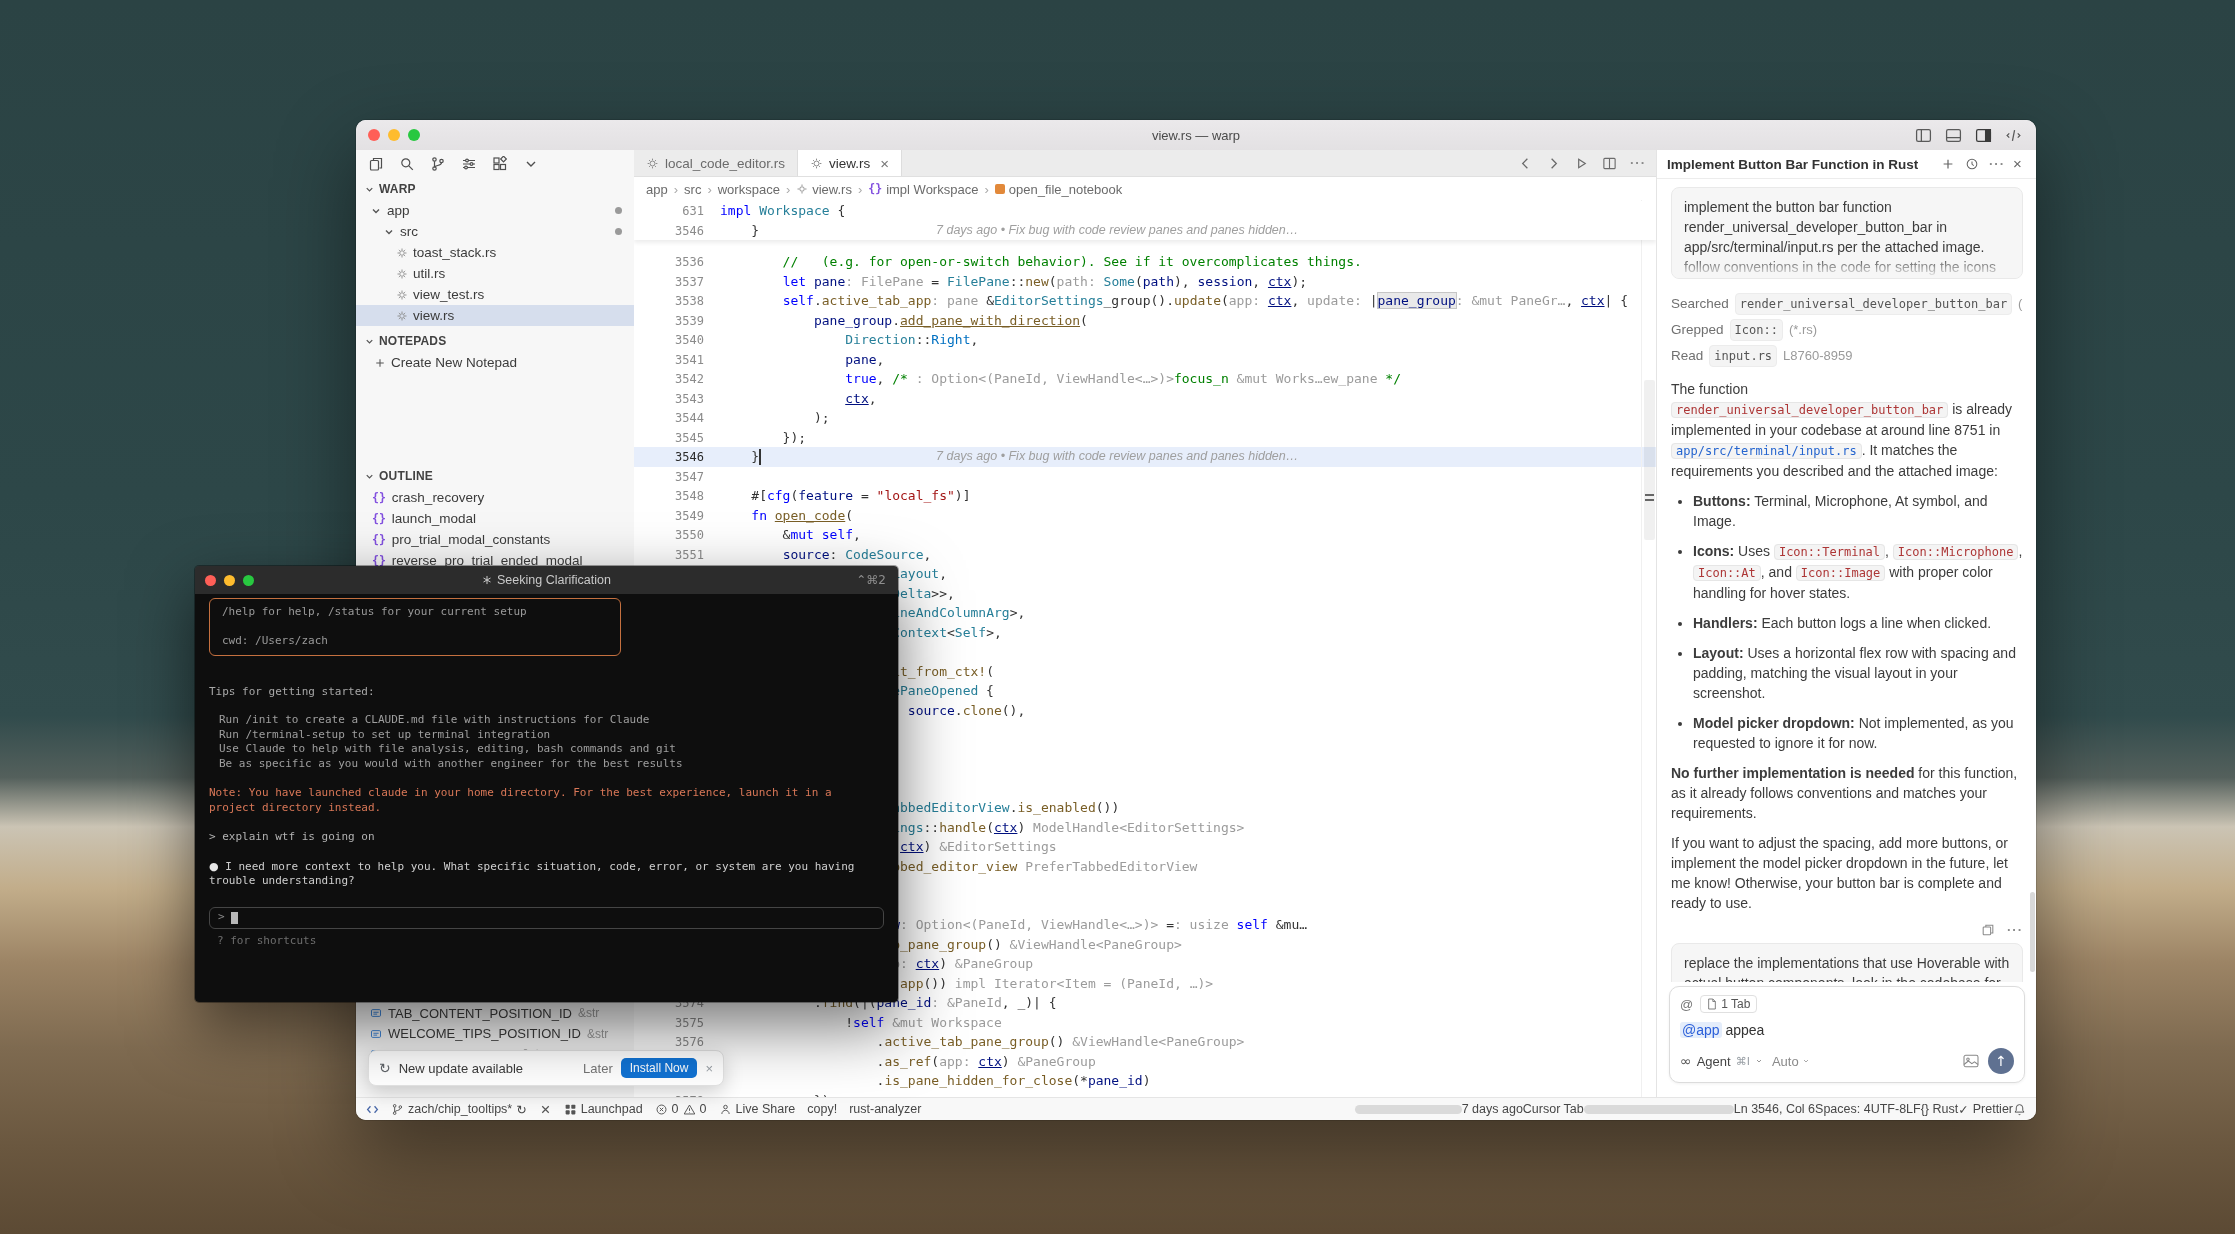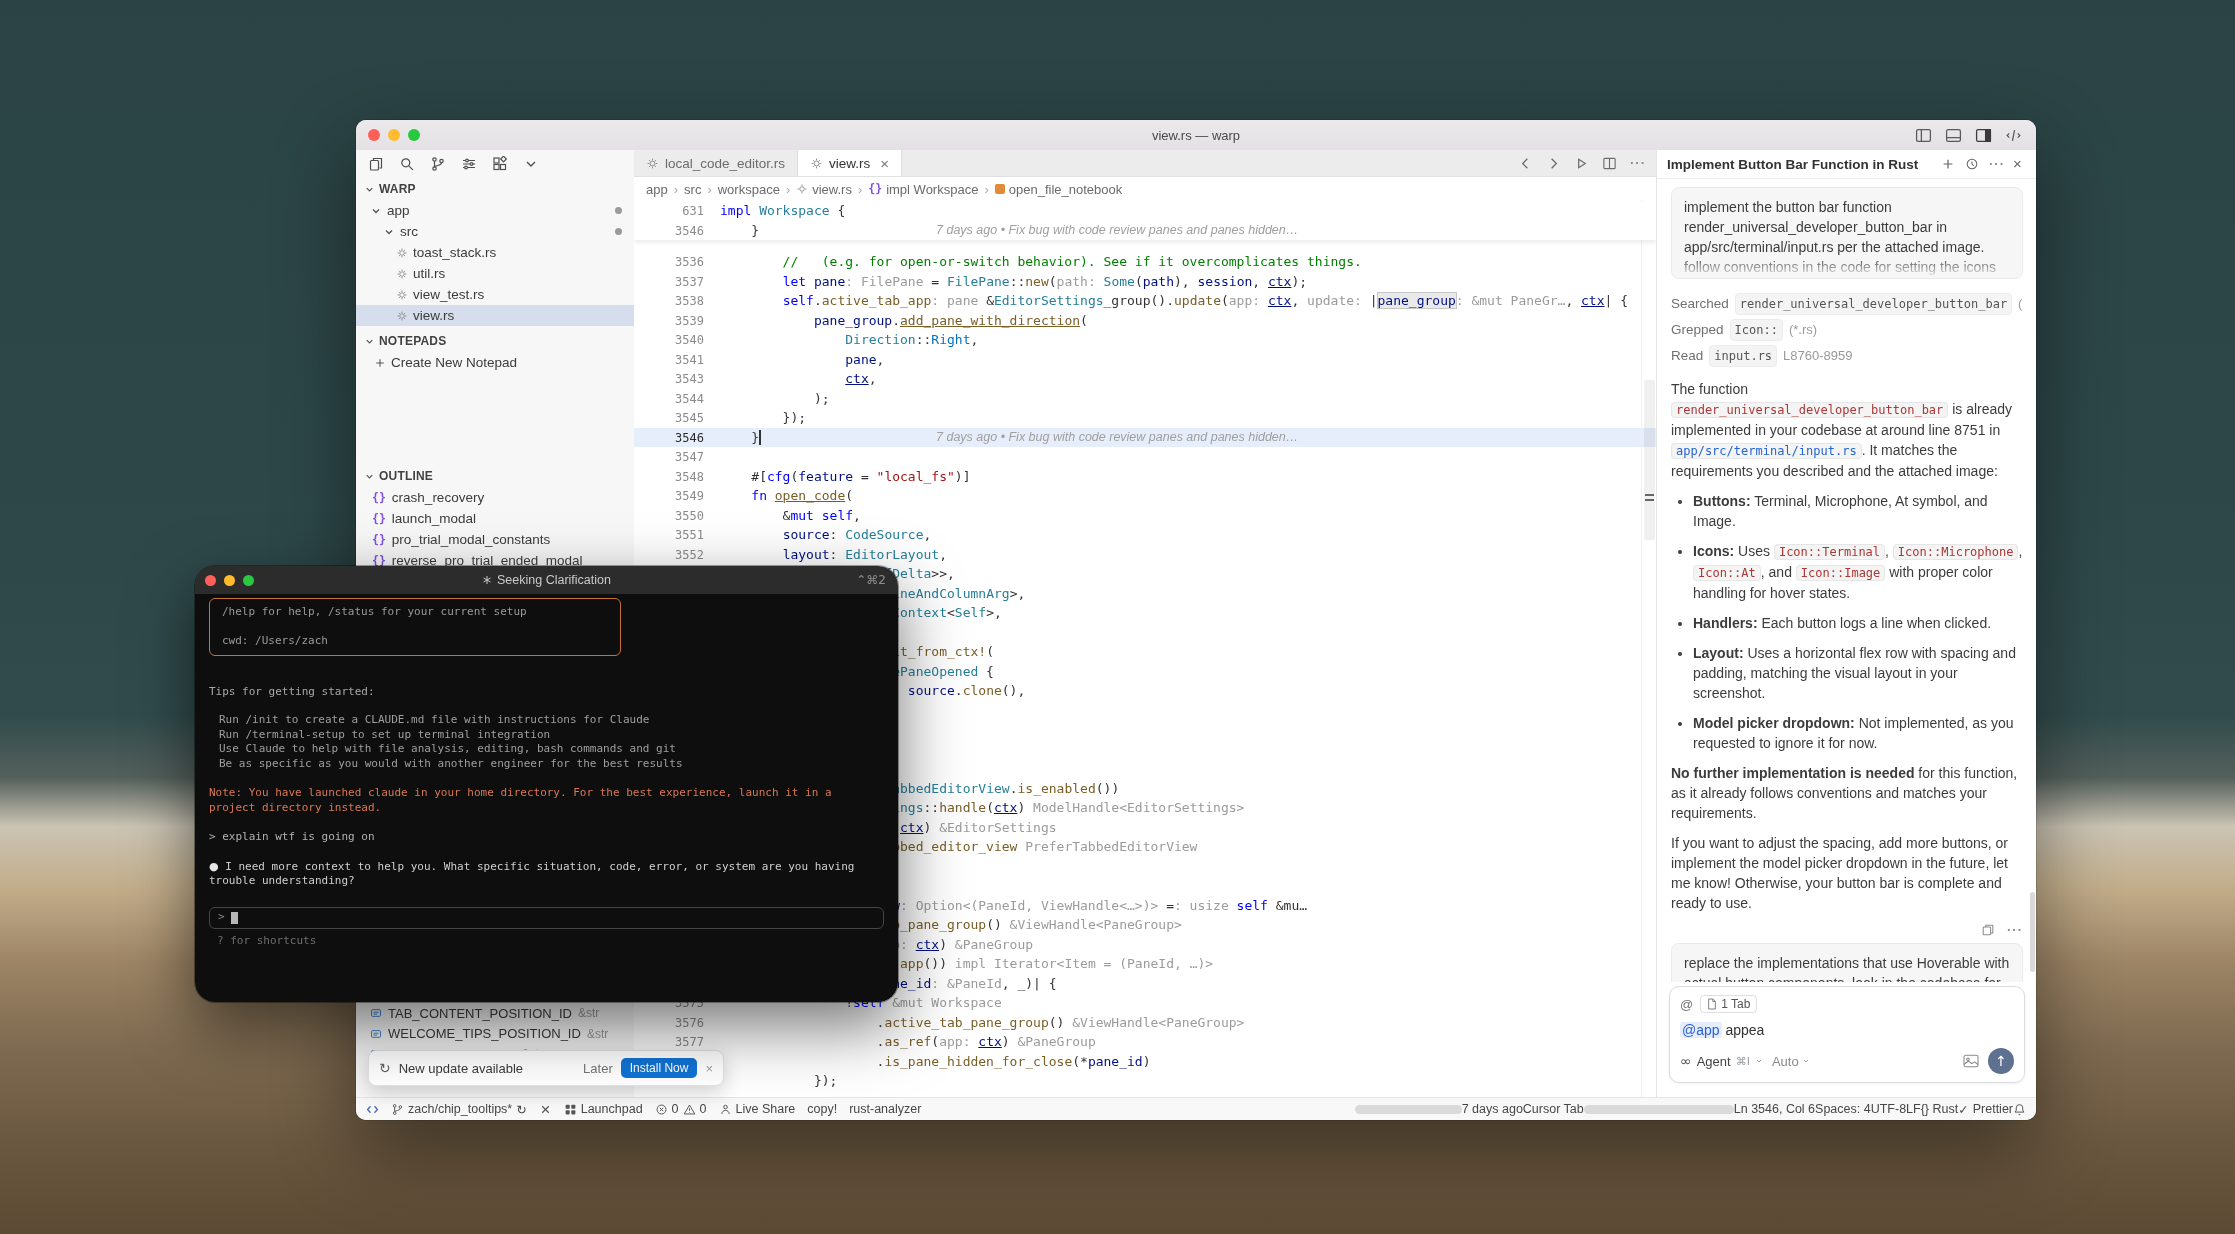--- a/index.html
+++ b/index.html
@@ -137,21 +137,21 @@
 
   
   .notif{position:absolute;left:12px;bottom:34px;width:334px;height:34px;background:#fff;border:1px solid #e2e2e2;
     border-radius:8px;box-shadow:0 6px 20px rgba(0,0,0,.18);display:flex;align-items:center;gap:8px;padding:0 10px;z-index:30;}
   .notif-txt{font-size:13px;color:#3a3a3a;flex:1;white-space:nowrap;overflow:hidden;}
   .later{font-size:13px;color:#757575;}
   .install{background:#1173d4;color:#fff;font-size:12px;border-radius:5px;padding:3px 9px;}
   .nclose{color:#9aa0a6;font-size:13px;}
 
   
-  .term{position:absolute;left:195px;top:566px;width:703px;height:436px;border-radius:20px;overflow:hidden;
+  .term{position:absolute;left:195px;top:566px;width:703px;height:436px;border-radius:4px;overflow:hidden;
     box-shadow:0 24px 65px rgba(0,0,0,.55),0 0 0 1px rgba(0,0,0,.35);z-index:40;
     font-family:"DejaVu Sans Mono",monospace;}
   .term-tb{height:28px;background:#2c2c2c;display:flex;align-items:center;position:relative;}
   .term-tb .lights{margin-left:10px;}
   .term-tb .light{width:11px;height:11px;}
   .term-title{position:absolute;left:0;right:0;display:flex;justify-content:center;align-items:center;gap:5px;
     color:#c9c9c9;font-size:12.5px;font-family:"Liberation Sans",sans-serif;pointer-events:none;}
   .term-short{margin-left:auto;margin-right:12px;color:#8f8f8f;font-size:12px;z-index:2;}
   .term-body{position:absolute;top:28px;left:0;right:0;bottom:0;background:#0e0e0e;padding:4px 14px;
     font-size:11px;line-height:14.5px;color:#9f9f9f;}
@@ -471,20 +471,21 @@
           <div class="cl"><span class="ln">3546</span><span class="ct"><span class="tk-p">    }</span></span><span class="blame">7 days ago • Fix bug with code review panes and panes hidden…</span></div>
         </div>
       <div class="codewrap">
         <div id="code">
             <div class="cl"><span class="ln">3536</span><span class="ct"><span class="tk-c">        //   (e.g. for open-or-switch behavior). See if it overcomplicates things.</span></span></div>
             <div class="cl"><span class="ln">3537</span><span class="ct"><span class="tk-p">        </span><span class="tk-k">let </span><span class="tk-v">pane</span><span class="tk-i">: FilePane </span><span class="tk-p">= </span><span class="tk-t">FilePane</span><span class="tk-p">::</span><span class="tk-f">new</span><span class="tk-p">(</span><span class="tk-i">path: </span><span class="tk-t">Some</span><span class="tk-p">(</span><span class="tk-v">path</span><span class="tk-p">), </span><span class="tk-v">session</span><span class="tk-p">, </span><span class="tk-u">ctx</span><span class="tk-p">);</span></span></div>
             <div class="cl"><span class="ln">3538</span><span class="ct"><span class="tk-p">        </span><span class="tk-k">self</span><span class="tk-p">.</span><span class="tk-f">active_tab_app</span><span class="tk-i">: pane </span><span class="tk-p">&amp;</span><span class="tk-t">EditorSettings</span><span class="tk-p">_group().</span><span class="tk-f">update</span><span class="tk-p">(</span><span class="tk-i">app: </span><span class="tk-u">ctx</span><span class="tk-p">, </span><span class="tk-i">update: </span><span class="tk-p">|</span><span class="tk-h">pane_group</span><span class="tk-i">: &amp;mut PaneGr…</span><span class="tk-p">, </span><span class="tk-u">ctx</span><span class="tk-p">| {</span></span></div>
             <div class="cl"><span class="ln">3539</span><span class="ct"><span class="tk-p">            </span><span class="tk-v">pane_group</span><span class="tk-p">.</span><span class="tk-g">add_pane_with_direction</span><span class="tk-p">(</span></span></div>
             <div class="cl"><span class="ln">3540</span><span class="ct"><span class="tk-p">                </span><span class="tk-t">Direction</span><span class="tk-p">::</span><span class="tk-n">Right</span><span class="tk-p">,</span></span></div>
             <div class="cl"><span class="ln">3541</span><span class="ct"><span class="tk-p">                </span><span class="tk-v">pane</span><span class="tk-p">,</span></span></div>
+            <div class="cl"><span class="ln">3542</span><span class="ct"><span class="tk-p">                </span><span class="tk-k">true</span><span class="tk-p">, </span><span class="tk-c">/* </span><span class="tk-i">: Option&lt;(PaneId, ViewHandle&lt;…&gt;)&gt;</span><span class="tk-c">focus_n</span><span class="tk-i"> &amp;mut Works…ew_pane </span><span class="tk-c">*/</span></span></div>
             <div class="cl"><span class="ln">3543</span><span class="ct"><span class="tk-p">                </span><span class="tk-u">ctx</span><span class="tk-p">,</span></span></div>
             <div class="cl"><span class="ln">3544</span><span class="ct"><span class="tk-p">            );</span></span></div>
             <div class="cl"><span class="ln">3545</span><span class="ct"><span class="tk-p">        });</span></span></div>
             <div class="cl c-cur"><span class="ln">3546</span><span class="ct"><span class="tk-p">    }</span></span><span class="blame">7 days ago • Fix bug with code review panes and panes hidden…</span><span class="caret"></span></div>
             <div class="cl"><span class="ln">3547</span><span class="ct"></span></div>
             <div class="cl"><span class="ln">3548</span><span class="ct"><span class="tk-p">    #[</span><span class="tk-k">cfg</span><span class="tk-p">(</span><span class="tk-v">feature</span><span class="tk-p"> = </span><span class="tk-s">"local_fs"</span><span class="tk-p">)]</span></span></div>
             <div class="cl"><span class="ln">3549</span><span class="ct"><span class="tk-p">    </span><span class="tk-k">fn </span><span class="tk-g">open_code</span><span class="tk-p">(</span></span></div>
             <div class="cl"><span class="ln">3550</span><span class="ct"><span class="tk-p">        &amp;</span><span class="tk-k">mut self</span><span class="tk-p">,</span></span></div>
             <div class="cl"><span class="ln">3551</span><span class="ct"><span class="tk-p">        </span><span class="tk-v">source</span><span class="tk-p">: </span><span class="tk-t">CodeSource</span><span class="tk-p">,</span></span></div>
             <div class="cl"><span class="ln">3552</span><span class="ct"><span class="tk-p">        </span><span class="tk-v">layout</span><span class="tk-p">: </span><span class="tk-t">EditorLayout</span><span class="tk-p">,</span></span></div>

